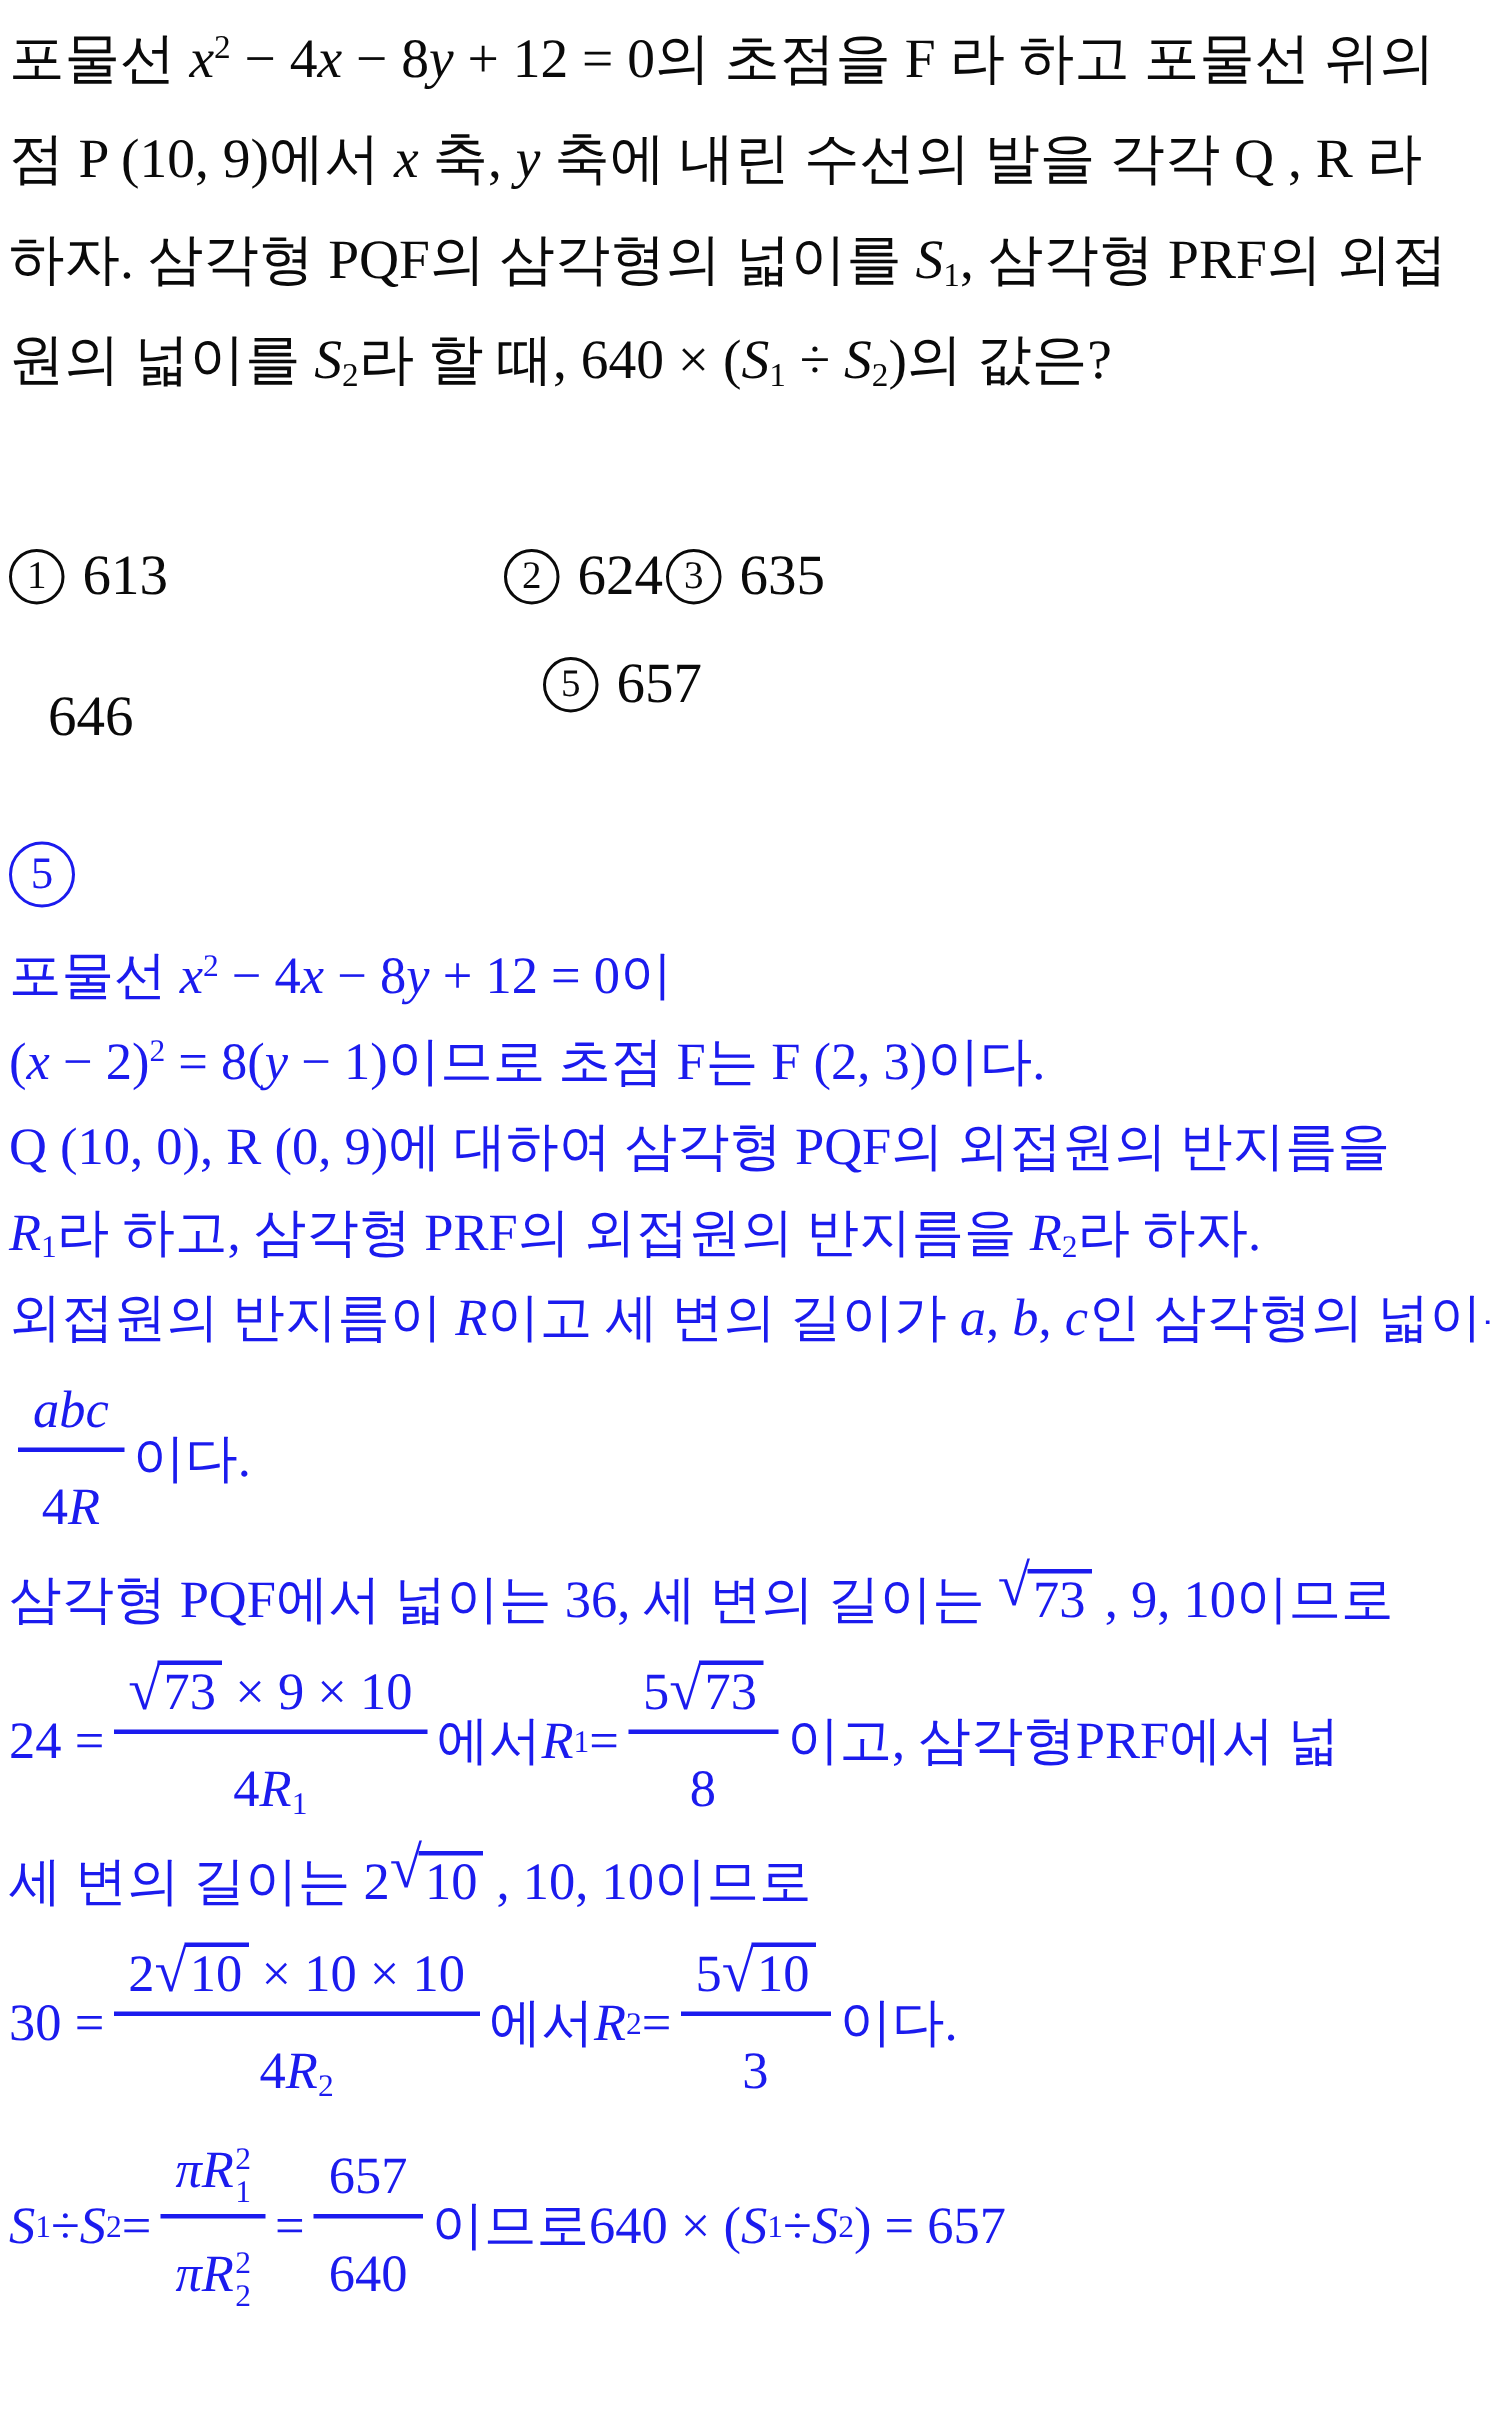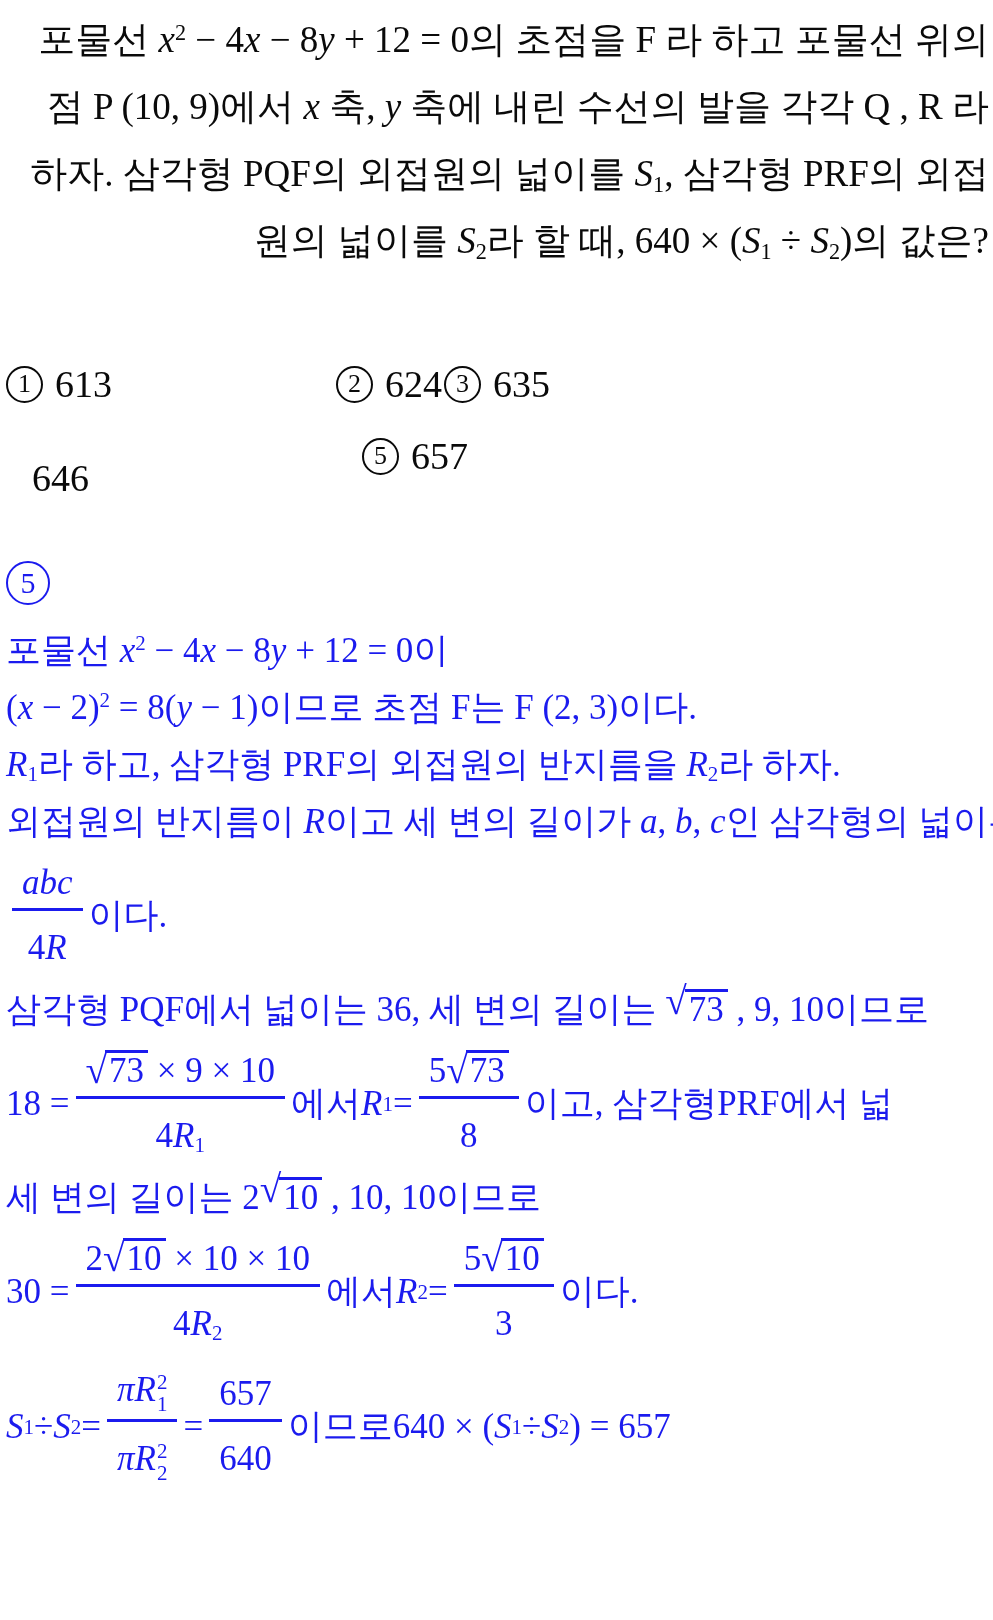--- a/index.html
+++ b/index.html
@@ -8,21 +8,21 @@
     width:993px;height:1620px;overflow:hidden;
     font-family:"Liberation Serif","DejaVu Serif",serif;
   }
   .page{padding:6px 4px 0 6px;}
   .kr,.rm{font-style:normal;}
   .it{font-style:italic;}
   sup{font-size:0.6em;line-height:0;vertical-align:0.55em;}
   sub{font-size:0.6em;line-height:0;vertical-align:-0.25em;}
 
   
-  .problem{font-size:37px;color:var(--ink);text-align:right;}
+  .problem{font-size:37px;color:var(--ink);}
   .pline{line-height:67px;white-space:nowrap;}
 
   
   .choices{margin-top:74px;font-size:38px;color:var(--ink);}
   .chrow{display:flex;align-items:center;height:72px;}
   .chcell{display:flex;align-items:center;white-space:nowrap;}
   .chcell.first{width:330px;}
   .indent{padding-left:26px;margin-top:43px;}
   .circ{
     display:inline-flex;align-items:center;justify-content:center;
@@ -52,21 +52,21 @@
     font-size:0.6em;line-height:1.05;vertical-align:middle;margin-left:1px;}
 </style>
 </head>
 <body style="background: rgb(255, 255, 255);">
 
 <div class="page">
 
   <div class="problem">
     <div class="pline"><span class="kr">포물선 </span><span class="it">x</span><sup>2</sup><span class="rm"> − 4</span><span class="it">x</span><span class="rm"> − 8</span><span class="it">y</span><span class="rm"> + 12 = 0</span><span class="kr">의 초점을 </span><span class="rm">F</span><span class="kr"> 라 하고 포물선 위의</span></div>
     <div class="pline"><span class="kr">점 </span><span class="rm">P (10,  9)</span><span class="kr">에서 </span><span class="it">x</span><span class="kr"> 축, </span><span class="it">y</span><span class="kr"> 축에 내린 수선의 발을 각각 </span><span class="rm">Q</span><span class="kr"> , </span><span class="rm">R</span><span class="kr"> 라</span></div>
-    <div class="pline"><span class="kr">하자. 삼각형 </span><span class="rm">PQF</span><span class="kr">의 외접원의 넓이를 </span><span class="it">S</span><sub>1</sub><span class="kr">, 삼각형 </span><span class="rm">PRF</span><span class="kr">의 외접</span></div>
+    <div class="pline"><span class="kr">하자. 삼각형 </span><span class="rm">PQF</span><span class="kr">의 삼각형의 넓이를 </span><span class="it">S</span><sub>1</sub><span class="kr">, 삼각형 </span><span class="rm">PRF</span><span class="kr">의 외접</span></div>
     <div class="pline"><span class="kr">원의 넓이를 </span><span class="it">S</span><sub>2</sub><span class="kr">라 할 때, </span><span class="rm">640 × (</span><span class="it">S</span><sub>1</sub><span class="rm"> ÷ </span><span class="it">S</span><sub>2</sub><span class="rm">)</span><span class="kr">의 값은?</span></div>
   </div>
 
   <div class="choices">
     <div class="chrow">
       <span class="chcell first">
         <span class="circ">1</span>
         <span>613</span>
       </span>
       <span class="chcell">
@@ -89,32 +89,33 @@
     </div>
   </div>
 
   <div class="answer">
     <span class="circ">5</span>
   </div>
 
   <div class="solution">
     <div class="sline"><span class="kr">포물선 </span><span class="it">x</span><sup>2</sup><span class="rm"> − 4</span><span class="it">x</span><span class="rm"> − 8</span><span class="it">y</span><span class="rm"> + 12 = 0</span><span class="kr">이</span></div>
     <div class="sline"><span class="rm">(</span><span class="it">x</span><span class="rm"> − 2)</span><sup>2</sup><span class="rm"> = 8(</span><span class="it">y</span><span class="rm"> − 1)</span><span class="kr">이므로 초점 </span><span class="rm">F</span><span class="kr">는 </span><span class="rm">F (2,  3)</span><span class="kr">이다.</span></div>
+    <div class="sline"><span class="rm">Q (10,  0)</span><span class="kr">,  </span><span class="rm">R (0,  9)</span><span class="kr">에 대하여 삼각형 </span><span class="rm">PQF</span><span class="kr">의 외접원의 반지름을</span></div>
     <div class="sline"><span class="it">R</span><sub>1</sub><span class="kr">라 하고, 삼각형 </span><span class="rm">PRF</span><span class="kr">의 외접원의 반지름을 </span><span class="it">R</span><sub>2</sub><span class="kr">라 하자.</span></div>
     <div class="sline"><span class="kr">외접원의 반지름이 </span><span class="it">R</span><span class="kr">이고 세 변의 길이가 </span><span class="it">a</span><span class="rm">,  </span><span class="it">b</span><span class="rm">,  </span><span class="it">c</span><span class="kr">인 삼각형의 넓이는</span></div>
     <div class="sline tall">
         <span class="frac">
           <span class="num"><span class="it">abc</span></span>
           <span class="den"><span class="rm">4</span><span class="it">R</span></span>
         </span>
         <span class="kr"> 이다.</span>
       </div>
     <div class="sline"><span class="kr">삼각형 </span><span class="rm">PQF</span><span class="kr">에서 넓이는 36, 세 변의 길이는  </span><span class="sqrt"><span class="sign">√</span><span class="body"><span class="rm">73</span></span></span><span class="rm"> , 9, 10</span><span class="kr">이므로</span></div>
     <div class="sline tall">
-        <span class="rm">18 = </span>
+        <span class="rm">24 = </span>
         <span class="frac">
           <span class="num"><span class="sqrt"><span class="sign">√</span><span class="body"><span class="rm">73</span></span></span><span class="rm"> × 9 × 10</span></span>
           <span class="den"><span class="rm">4</span><span class="it">R</span><sub>1</sub></span>
         </span>
         <span class="kr">에서 </span>
         <span class="it">R</span>
         <sub>1</sub>
         <span class="rm"> = </span>
         <span class="frac">
           <span class="num"><span class="rm">5</span><span class="sqrt"><span class="sign">√</span><span class="body"><span class="rm">73</span></span></span></span>

